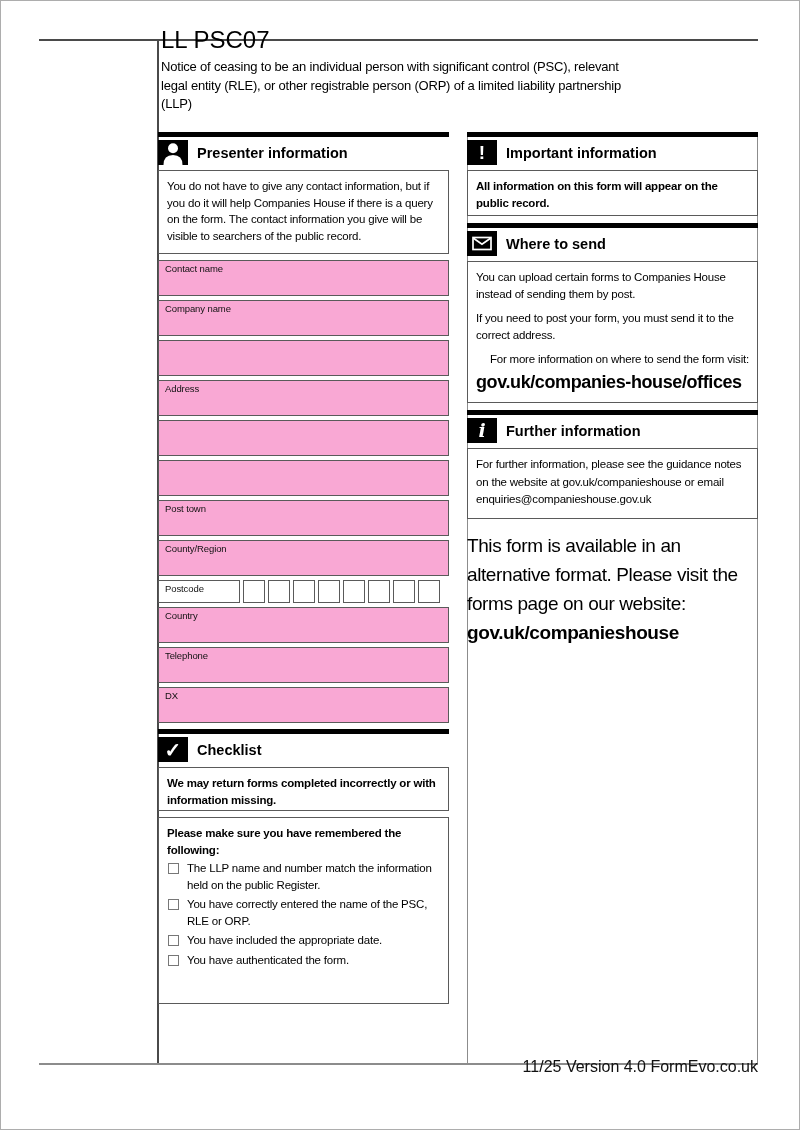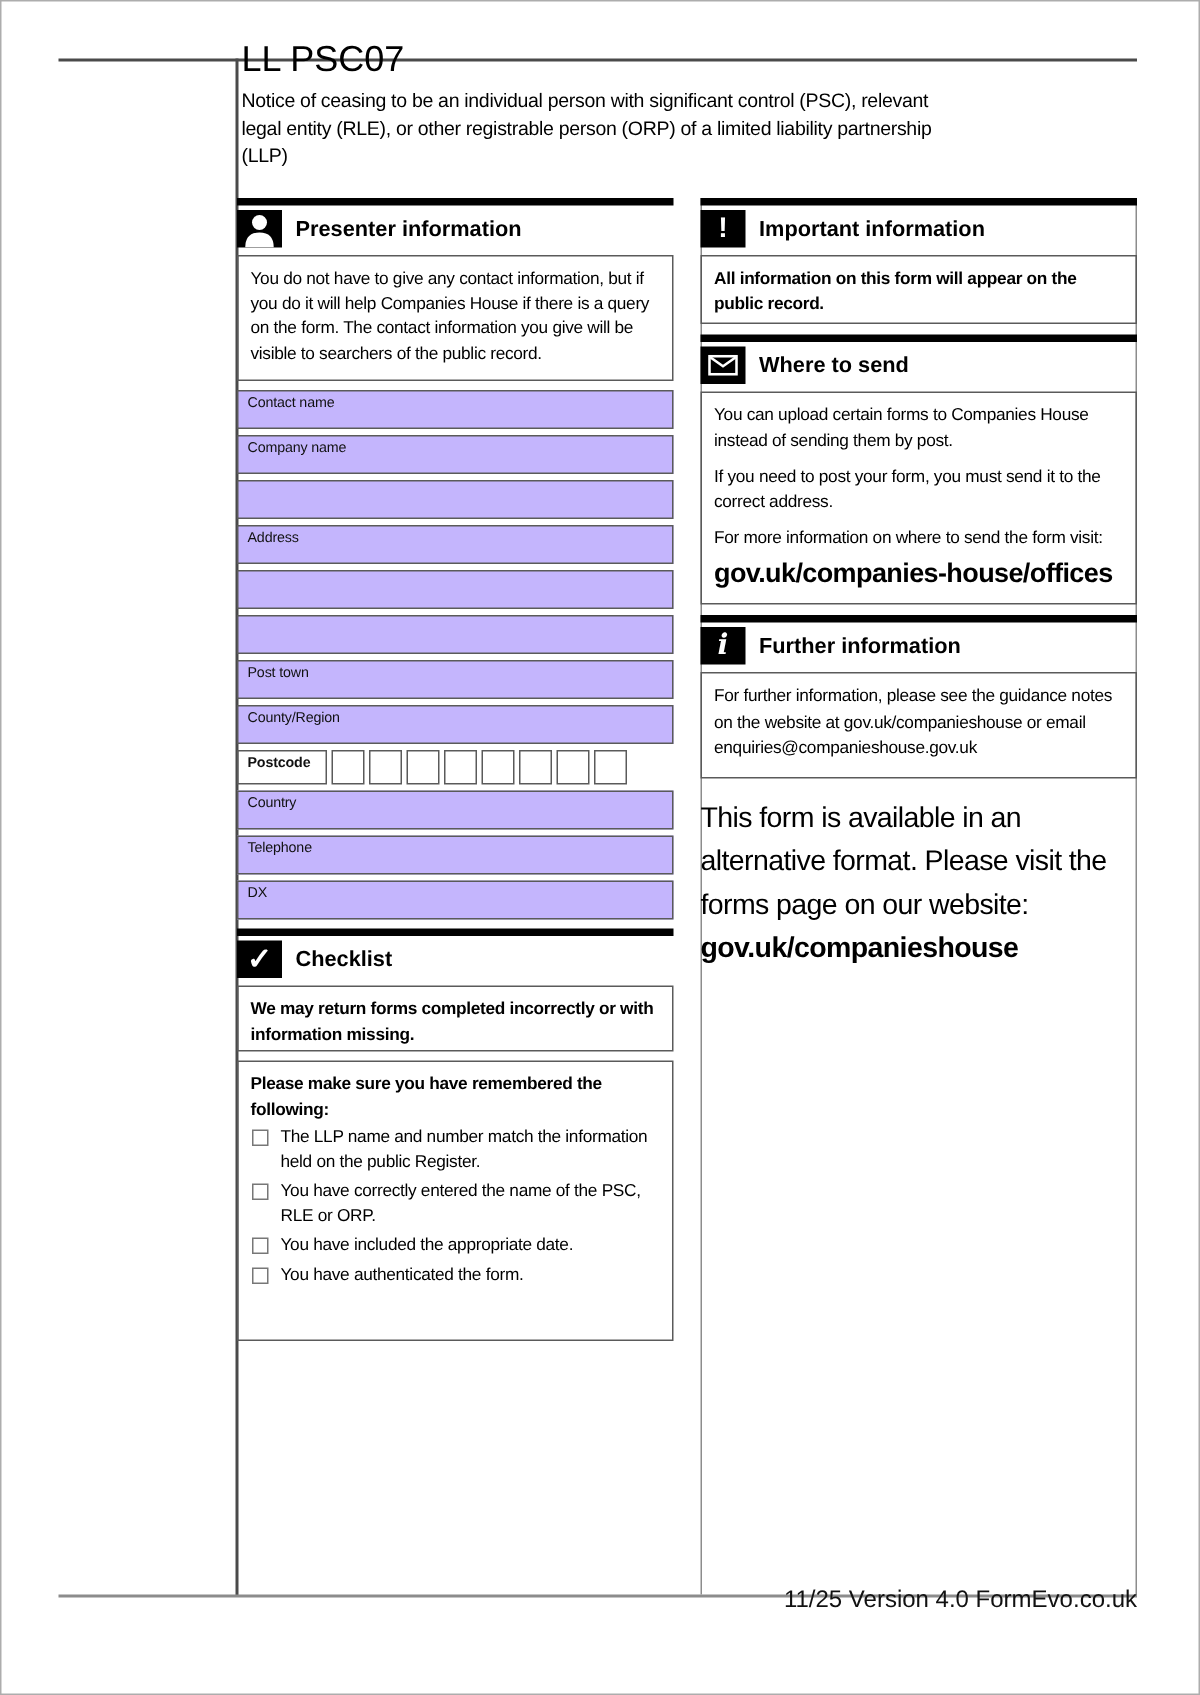--- a/index.html
+++ b/index.html
@@ -39,26 +39,26 @@
   .box{
     border:1px solid #5a5a5a;padding:7px 8px 9px 8px;
     font-size:11.5px;letter-spacing:-0.2px;line-height:16.5px;margin-bottom:6px;
   }
   .box p{margin:0 0 8px 0;}
   .box p:last-child{margin-bottom:0;}
   .bold{font-weight:bold;}
 
   
   .field{
-    border:1px solid #5a5a5a;height:26px;margin-bottom:4px;
-    padding:2px 0 0 6px;box-sizing:border-box;background:#c4b5fd;
+    border:1px solid #5a5a5a;height:36px;margin-bottom:4px;
+    padding:2px 0 0 6px;box-sizing:border-box;background:#f9a8d4;
   }
   .field-label{font-size:9.5px;letter-spacing:-0.1px;color:#111;display:block;}
   .pc-row{display:flex;border:none;padding:0;height:23px;margin-bottom:4px;}
-  .pc-label{border:1px solid #5a5a5a;width:60px;flex:none;padding:2px 0 0 6px;box-sizing:border-box;font-weight:bold;}
+  .pc-label{border:1px solid #5a5a5a;width:82px;flex:none;padding:2px 0 0 6px;box-sizing:border-box;}
   .pc-box{border:1px solid #5a5a5a;width:22px;flex:none;margin-left:3px;box-sizing:border-box;}
 
   
   .checklist-item{display:flex;margin-bottom:3px;}
   .cb{width:9px;height:9px;border:1px solid #777;flex:none;margin:3px 8px 0 1px;background:#fff;}
   .checklist-intro{font-weight:bold;margin-bottom:2px;}
 
   
   .big-link{font-size:18px;font-weight:bold;letter-spacing:-0.4px;line-height:1.25;margin-top:3px;}
 
@@ -200,21 +200,21 @@
           <svg width="30" height="25" viewBox="0 0 30 25" aria-hidden="true">
             <rect x="6" y="6.5" width="18" height="12" fill="none" stroke="#fff" stroke-width="1.7"></rect>
             <path d="M6.5 7.2 L15 13.2 L23.5 7.2" fill="none" stroke="#fff" stroke-width="1.7"></path>
           </svg>
         </div>
         <div class="sec-title">Where to send</div>
       </div>
       <div class="box">
         <p>You can upload certain forms to Companies House instead of sending them by post.</p>
         <p>If you need to post your form, you must send it to the correct address.</p>
-        <p style="margin-bottom:1px;">For more information on where to send the form visit:</p>
+        <p style="margin-bottom:1px;text-align:right;">For more information on where to send the form visit:</p>
         <div class="big-link">gov.uk/companies-house/offices</div>
       </div>
     </div>
 
     <div style="margin-top:7px;">
       <div class="sec-header">
         <div class="icon-box">
             <span class="it-i">i</span>
           </div>
         <div class="sec-title">Further information</div>

